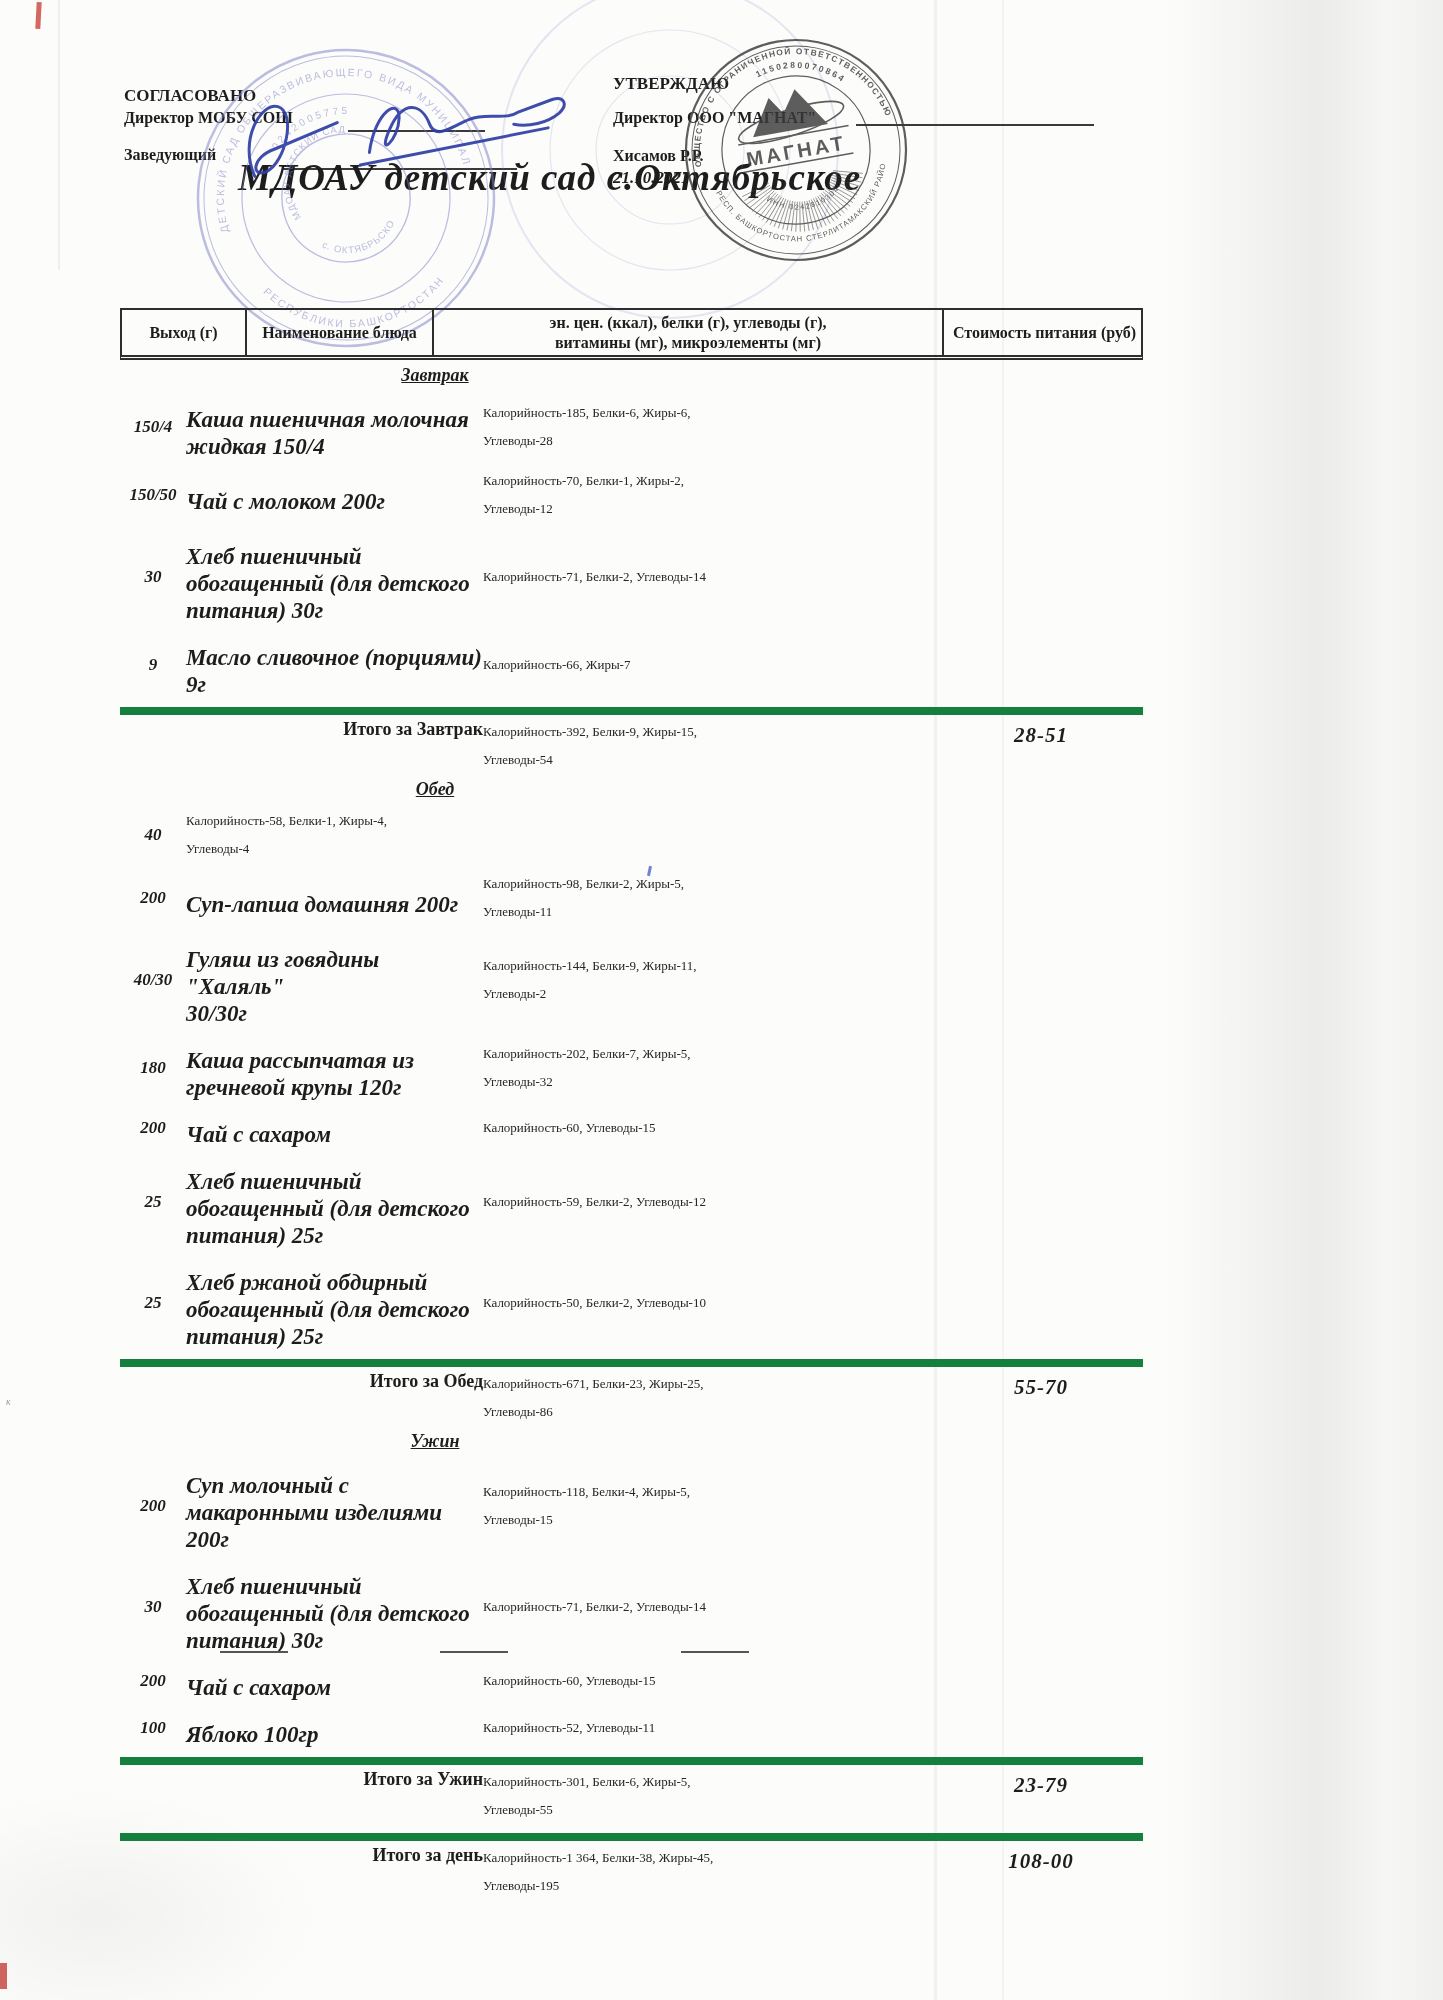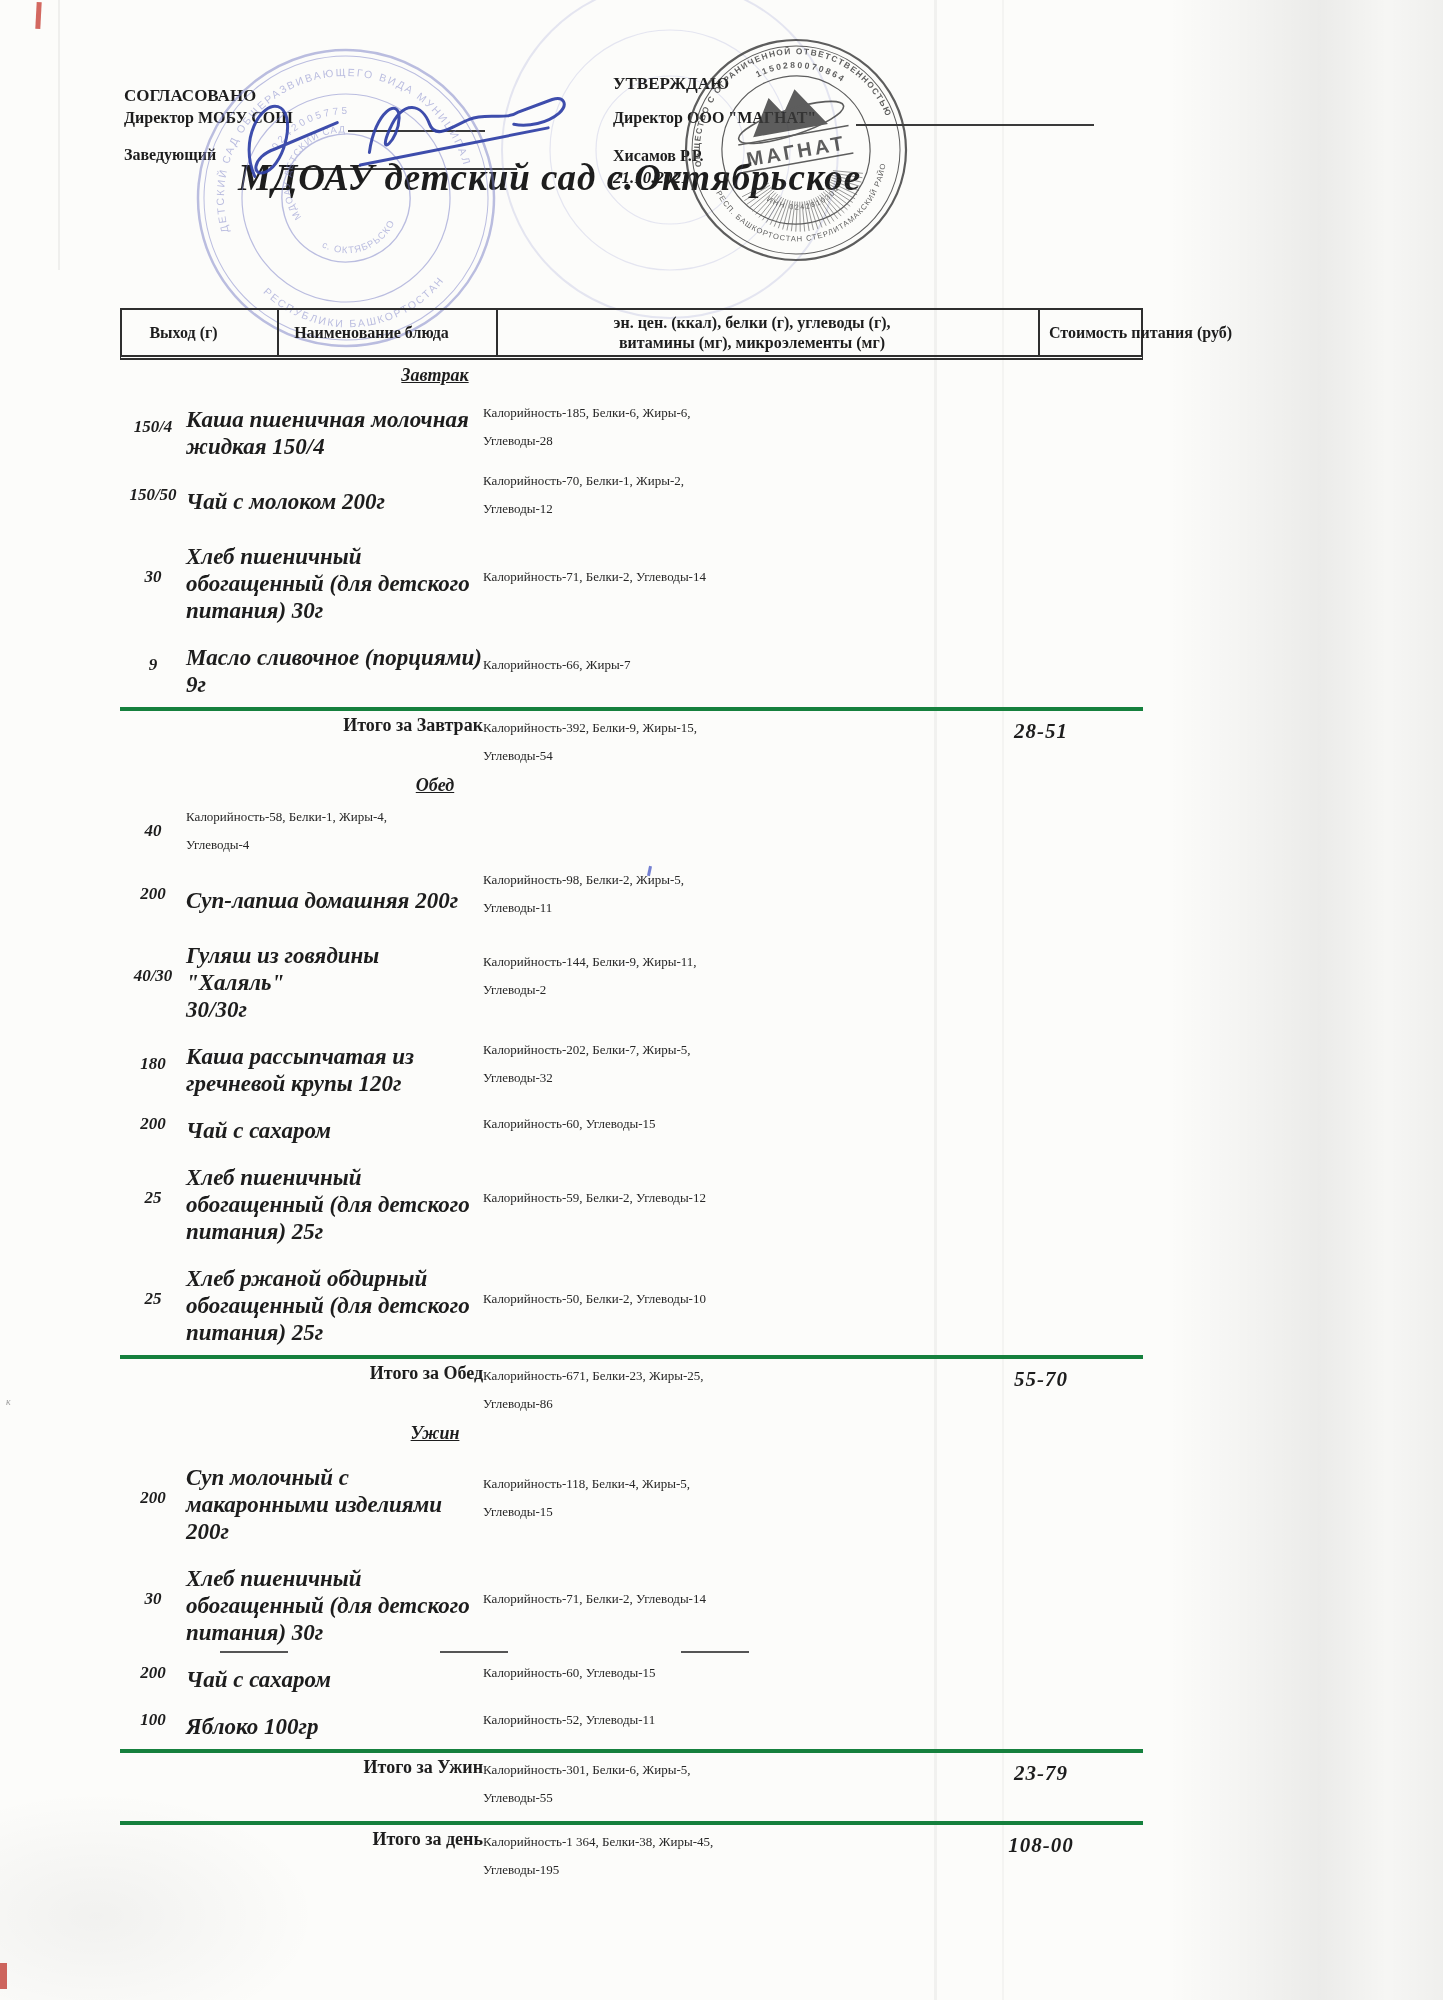--- a/index.html
+++ b/index.html
@@ -30,35 +30,35 @@
   .stamp { position:absolute; pointer-events:none; }
   .stamp-left { left:186px; top:28px; opacity:.5; }
   .stamp-left-echo { left:490px; top:-40px; opacity:.18; }
   .stamp-right { left:678px; top:32px; opacity:.82; }
   .signature-svg { position:absolute; left:218px; top:66px; }
 
   
   .menu-table { position:absolute; left:120px; top:308px; width:1023px; }
   .thead {
     display:grid; grid-template-columns:123px 187px 510px 203px;
-    border:2px solid #2e2e2e; border-bottom:5px double #2e2e2e; box-sizing:border-box;gap:32px;
+    border:2px solid #2e2e2e; border-bottom:5px double #2e2e2e; box-sizing:border-box;
   }
   .thead .cell {
     display:flex; align-items:center; justify-content:center; text-align:center;
     font-weight:bold; font-size:16px; line-height:1.22; padding:3px 4px; white-space:pre-line;
   }
   .thead .cell + .cell { border-left:2px solid #2e2e2e; }
 
   .section-title { width:630px; text-align:center; font-size:18px; font-weight:bold; font-style:italic;
     text-decoration:underline; margin:5px 0 2px; }
   .row { display:grid; grid-template-columns:66px 297px 422px 238px; align-items:center; margin:7px 0; }
   .weight { text-align:center; font-weight:bold; font-style:italic; font-size:17px; }
   .dish { font-weight:bold; font-style:italic; font-size:23px; line-height:27px; white-space:pre-line;margin-top:13px; }
   .nutr { font-size:13px; line-height:28px; white-space:pre-line; color:#262626; padding-right:6px; }
-  .total-row { display:grid; grid-template-columns:66px 297px 422px 238px; border-top:4px solid #15803d;
+  .total-row { display:grid; grid-template-columns:66px 297px 422px 238px; border-top:8px solid #15803d;
     padding-top:3px; margin-top:9px; align-items:start; }
   .total-label { text-align:right; font-weight:bold; font-size:18px; padding-top:1px; }
   .total-cost { text-align:center; font-weight:bold; font-style:italic; font-size:21px; padding-left:34px; padding-top:5px; letter-spacing:1px; }
 
   .sig-line { position:absolute; top:1651px; border-top:2px solid #555; height:0; width:68px; }
   .ink-dot { position:absolute; left:648px; top:866px; width:3px; height:10px; background:#3b4bc0; opacity:.7; transform:rotate(12deg); }
 </style>
 </head>
 <body>
 

